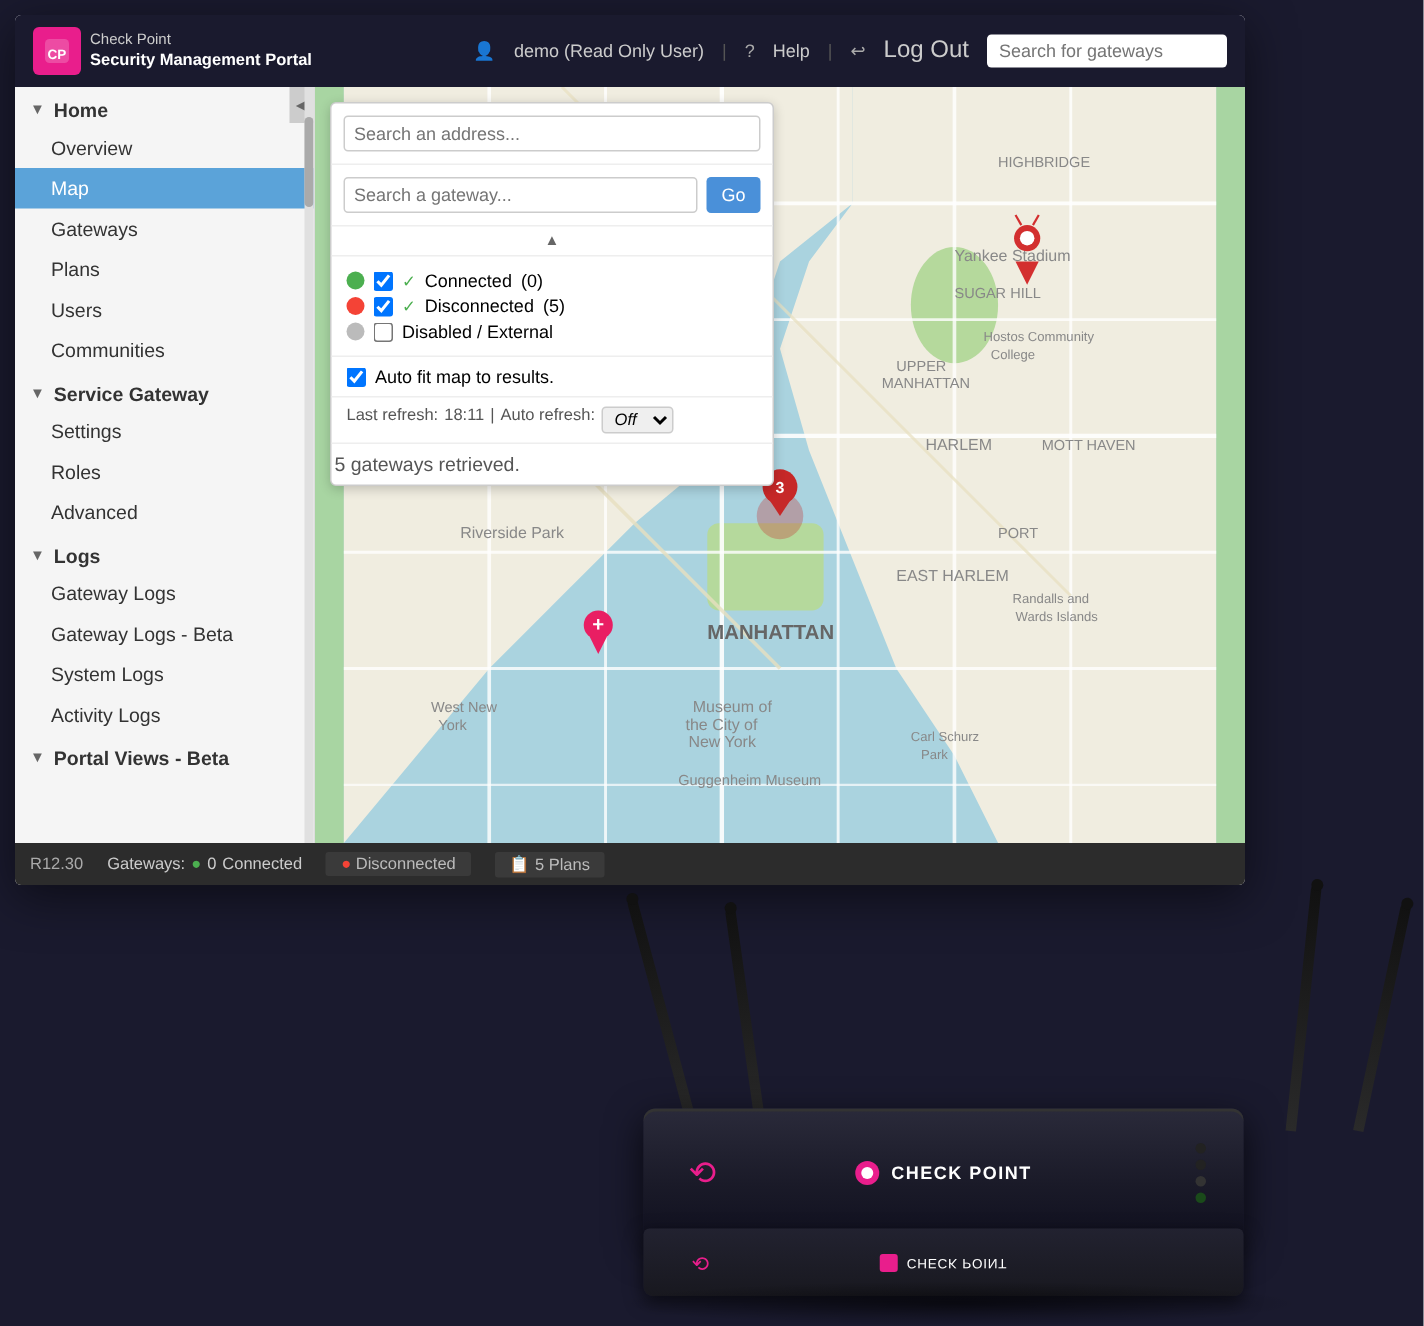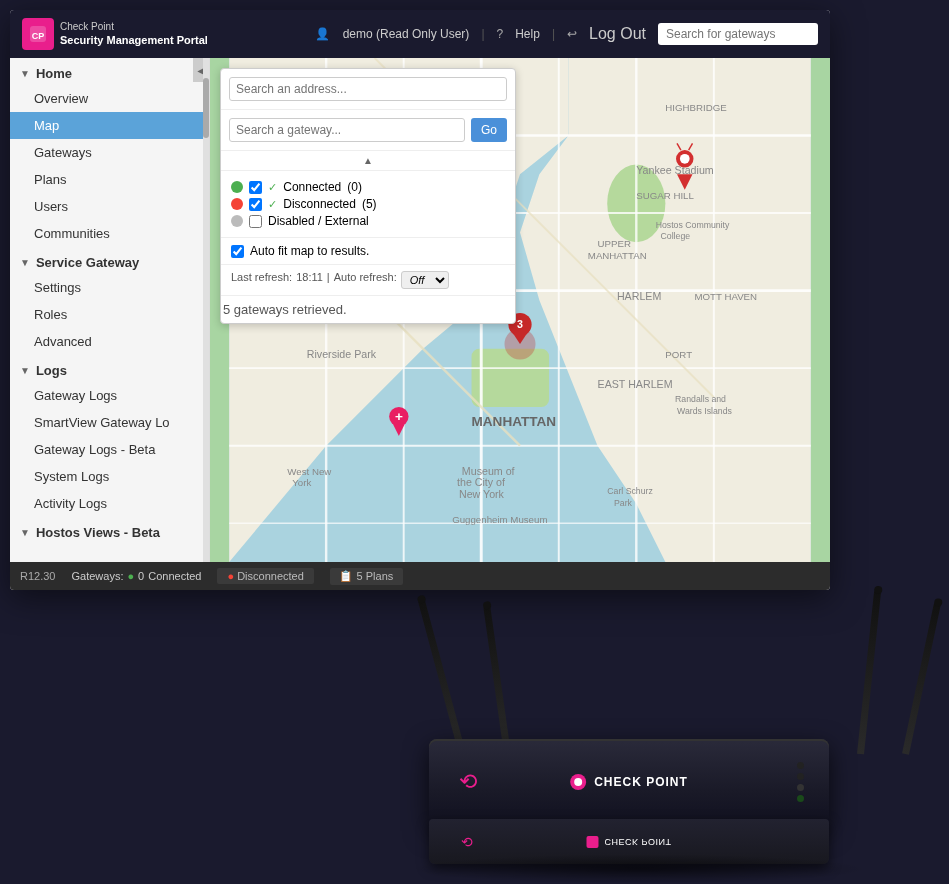--- a/index.html
+++ b/index.html
@@ -414,28 +414,27 @@
       </div>
       <div class="sidebar-item">Settings</div>
       <div class="sidebar-item">Roles</div>
       <div class="sidebar-item">Advanced</div>
 
       <div class="sidebar-section-label">
         <span class="arrow">▼</span>
         <span>Logs</span>
       </div>
       <div class="sidebar-item">Gateway Logs</div>
-      <div class="sidebar-item">SmartView Gateway Lo</div>
       <div class="sidebar-item">Gateway Logs - Beta</div>
       <div class="sidebar-item">System Logs</div>
       <div class="sidebar-item">Activity Logs</div>
 
       <div class="sidebar-section-label">
         <span class="arrow">▼</span>
-        <span>Hostos Views - Beta</span>
+        <span>Portal Views - Beta</span>
       </div>
     </div>
 
     <div class="main-content">
 
       <div class="map-bg">
         <svg class="map-svg" viewBox="0 0 600 520" xmlns="http://www.w3.org/2000/svg">
 
           <rect width="600" height="520" fill="#aad3df"></rect>
 

